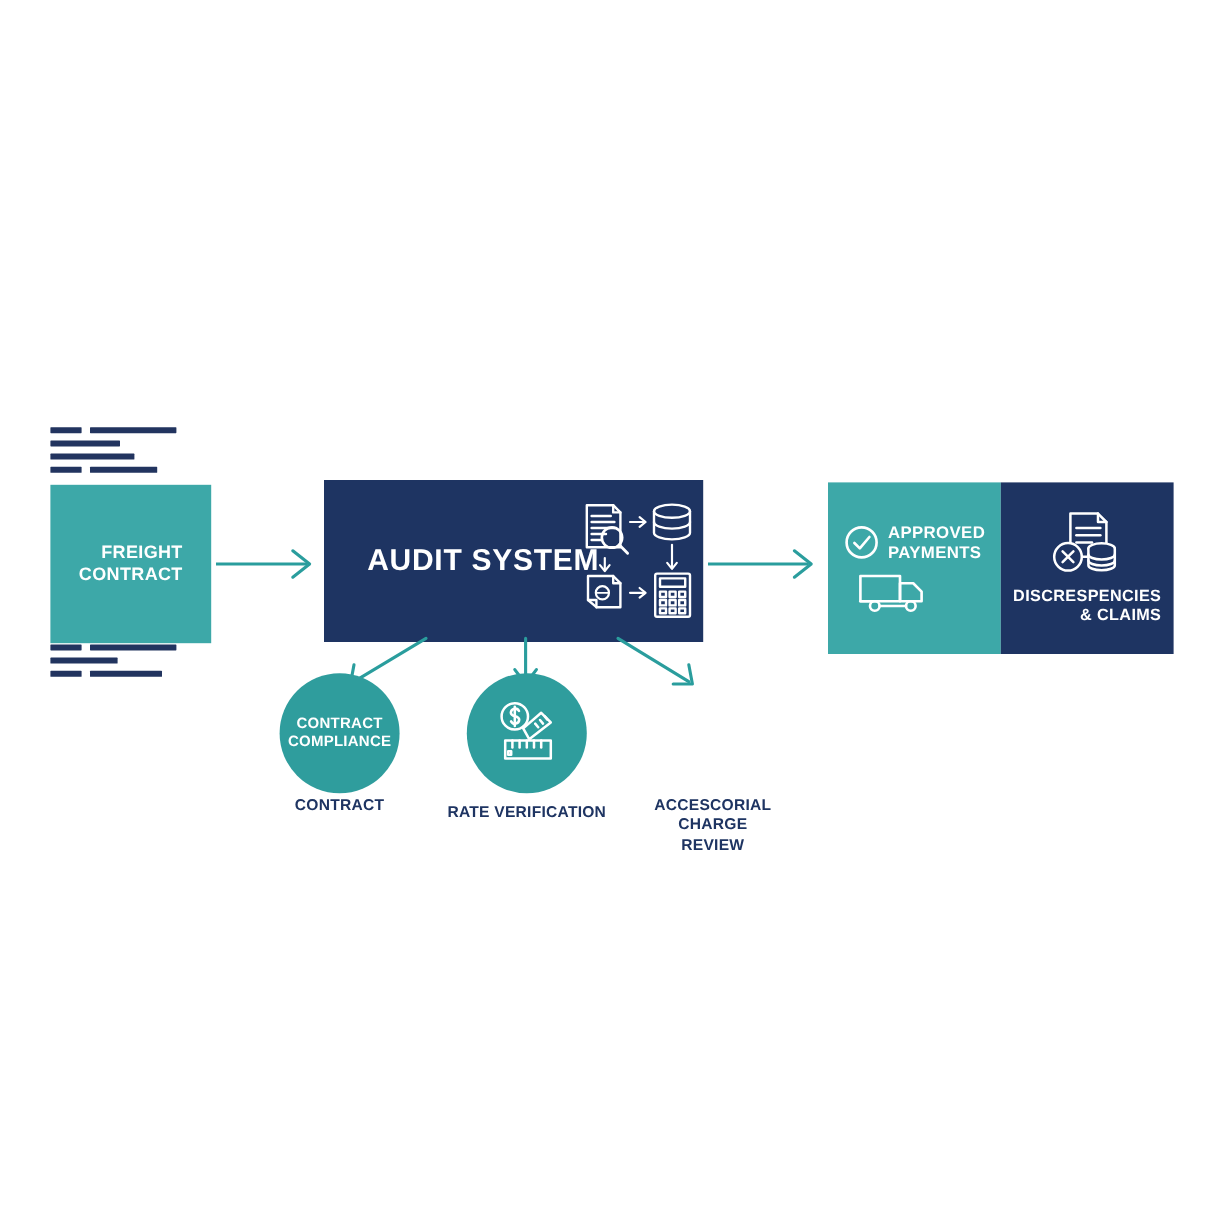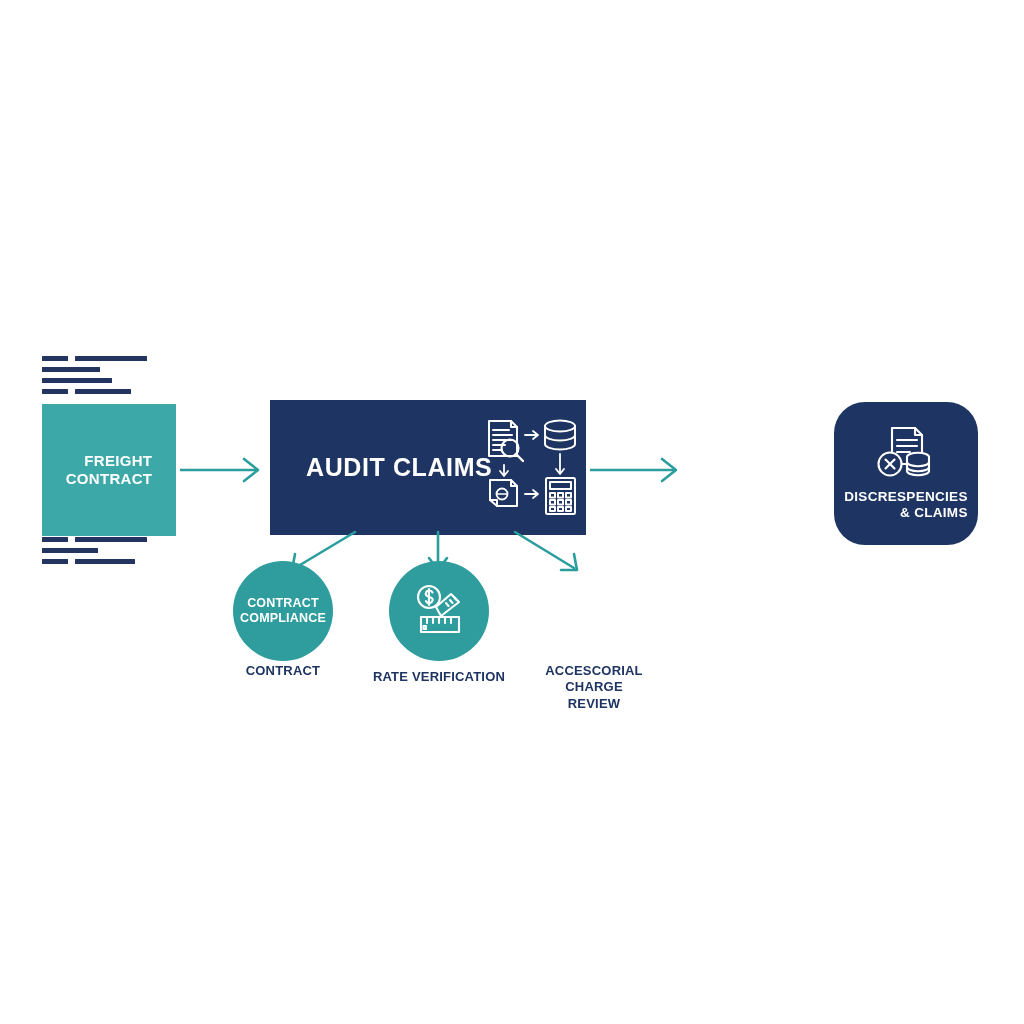--- a/index.html
+++ b/index.html
@@ -86,21 +86,20 @@
   }
   #approved-payments-box .box-label { font-size: 14px; text-align: left; }
 
   
   #discrepancies-box {
     left: 834px; top: 402px; width: 144px; height: 143px;
     flex-direction: column;
     justify-content: center;
     align-items: center;
     gap: 5px;
-    border-radius: 31px;
   }
   #discrepancies-box .box-label { font-size: 13.5px; }
 
   
   .process-circle {
     position: absolute;
     width: 100px;
     height: 100px;
     border-radius: 50%;
     background: #2f9d9d;
@@ -184,21 +183,21 @@
       <div>CONTRACT</div>
     </div>
   </div>
 
   <svg class="connector" id="arrow-in" viewBox="0 0 94 36">
     <line x1="2" y1="18" x2="78" y2="18" stroke="#2a9d9d" stroke-width="2.6"></line>
     <polyline points="66,7 80,18 66,29" fill="none" stroke="#2a9d9d" stroke-width="2.6" stroke-linecap="round" stroke-linejoin="round"></polyline>
   </svg>
 
   <div class="flow-box navy-fill" id="audit-system-box">
-    <div class="box-label" id="audit-system-label">AUDIT CLAIMS</div>
+    <div class="box-label" id="audit-system-label">AUDIT SYSTEM</div>
 
     <svg id="audit-icon-grid" viewBox="0 0 95 98">
       <g fill="none" stroke="#ffffff" stroke-width="2" stroke-linejoin="round" stroke-linecap="round">
 
         <g>
           <path d="M4,3 H26 L32,9 V38 H4 Z"></path>
           <path d="M26,3 V9 H32"></path>
           <line x1="8" y1="12" x2="24" y2="12"></line>
           <line x1="8" y1="17" x2="27" y2="17"></line>
           <line x1="8" y1="22" x2="27" y2="22"></line>
@@ -257,20 +256,42 @@
         </g>
       </g>
     </svg>
   </div>
 
   <svg class="connector" id="arrow-out" viewBox="0 0 102 36">
     <line x1="2" y1="18" x2="86" y2="18" stroke="#2a9d9d" stroke-width="2.6"></line>
     <polyline points="74,7 88,18 74,29" fill="none" stroke="#2a9d9d" stroke-width="2.6" stroke-linecap="round" stroke-linejoin="round"></polyline>
   </svg>
 
+  <div class="flow-box teal-fill" id="approved-payments-box">
+    <div id="approved-payments-row">
+      <svg width="30" height="30" viewBox="0 0 30 30">
+        <circle cx="15" cy="15" r="12.5" fill="none" stroke="#ffffff" stroke-width="2.2"></circle>
+        <polyline points="9,15.5 13.5,20 21.5,10.5" fill="none" stroke="#ffffff" stroke-width="2.2" stroke-linecap="round" stroke-linejoin="round"></polyline>
+      </svg>
+      <div class="box-label">
+        <div>APPROVED</div>
+        <div>PAYMENTS</div>
+      </div>
+    </div>
+    <svg width="62" height="38" viewBox="0 0 62 38" style="margin-top:6px; margin-right:34px;">
+      <g fill="none" stroke="#ffffff" stroke-width="2.2" stroke-linejoin="round" stroke-linecap="round">
+        <path d="M3,6 H36 V27 H3 Z"></path>
+        <path d="M36,12 H47 L54,19 V27 H36 Z"></path>
+        <circle cx="15" cy="31" r="4"></circle>
+        <circle cx="45" cy="31" r="4"></circle>
+        <line x1="19" y1="31" x2="41" y2="31"></line>
+        <line x1="3" y1="27" x2="11" y2="27"></line>
+      </g>
+    </svg>
+  </div>
 
   <div class="flow-box navy-fill" id="discrepancies-box">
     <svg width="66" height="58" viewBox="0 0 66 58">
       <g fill="none" stroke="#ffffff" stroke-width="2.1" stroke-linejoin="round" stroke-linecap="round">
         <path d="M19,2 H42 L49,9 V38 H19 Z"></path>
         <path d="M42,2 V9 H49"></path>
         <line x1="24" y1="14" x2="44" y2="14"></line>
         <line x1="24" y1="20" x2="44" y2="20"></line>
         <line x1="24" y1="26" x2="37" y2="26"></line>
         <circle cx="17" cy="38" r="11.5" fill="#1e3462"></circle>

